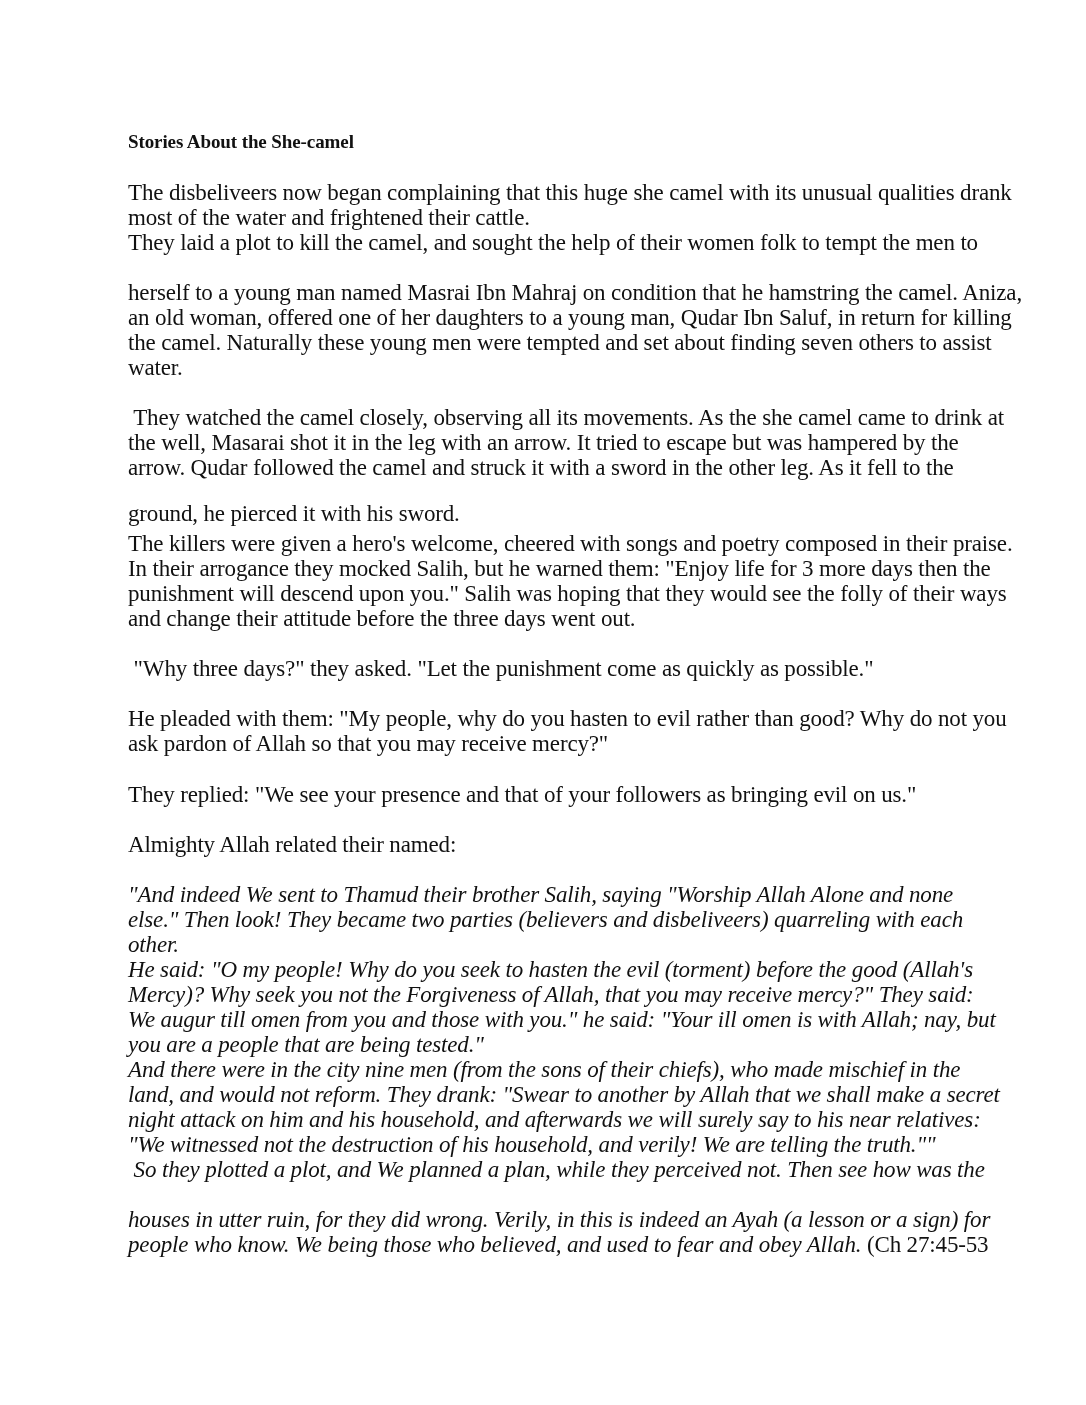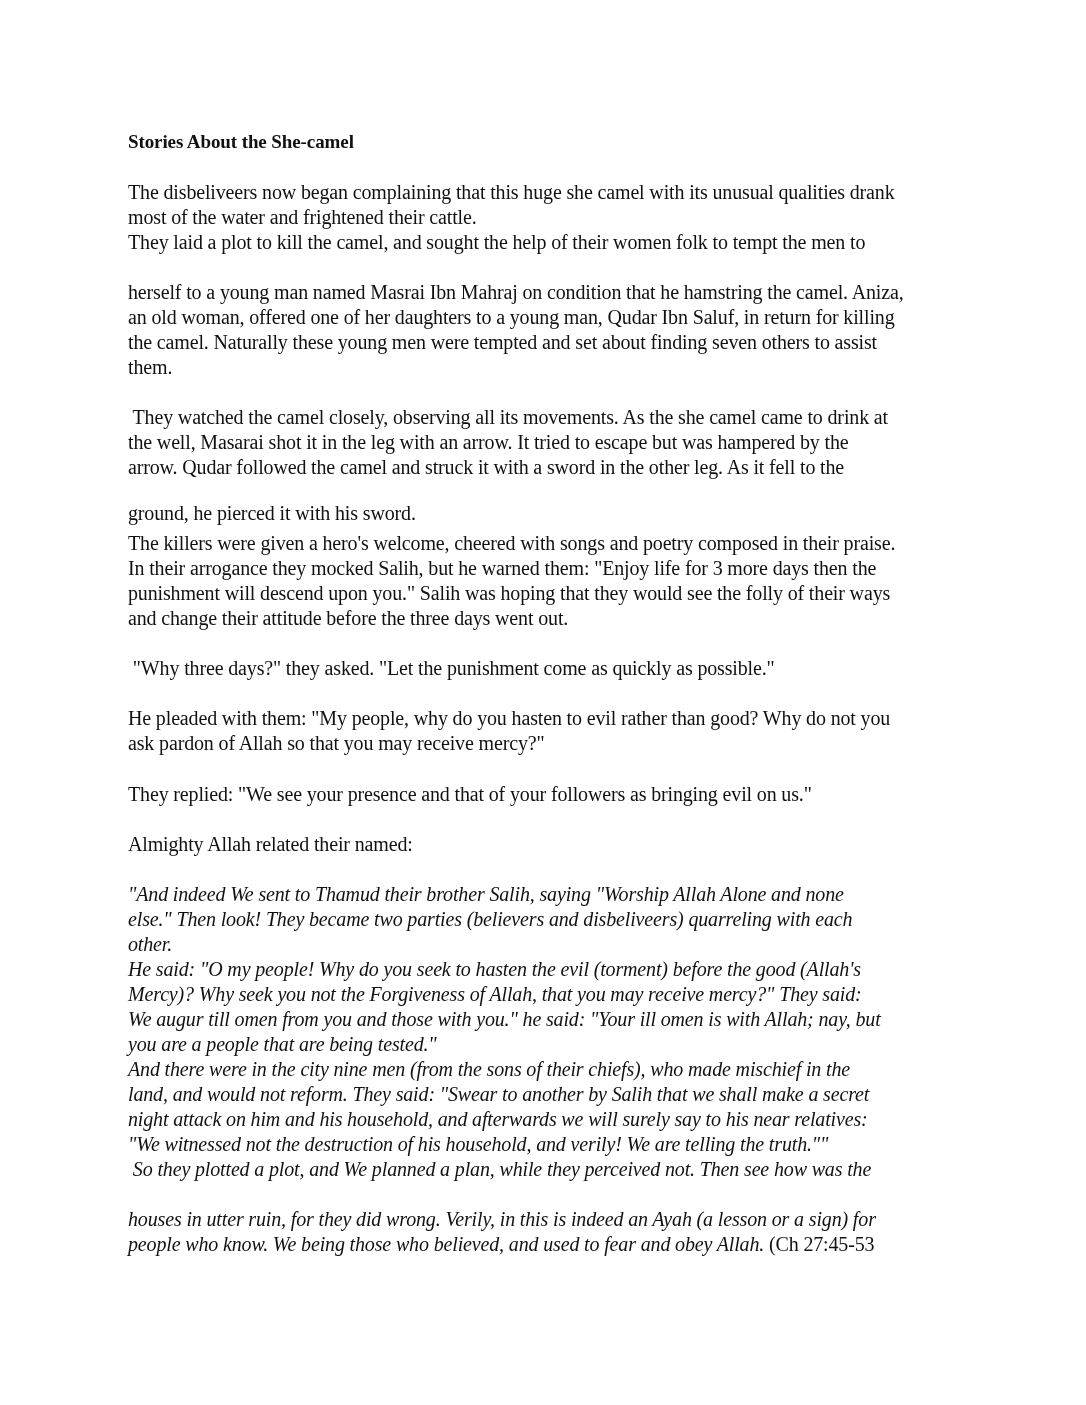--- a/index.html
+++ b/index.html
@@ -1,36 +1,36 @@
 <!DOCTYPE html>
 <html><head>
 <meta charset="utf-8">
 <style>
   html, body { margin: 0; padding: 0; background: #ffffff; }
   body { width: 1086px; height: 1405px; position: relative; overflow: hidden;
          font-family: "Liberation Serif", "DejaVu Serif", serif; color: #111111; }
   .page { position: absolute; left: 0; top: 0; width: 930px; height: 1405px; background: #ffffff; }
   .title { position: absolute; left: 128px; top: 131px; font-size: 19px; font-weight: bold; white-space: nowrap; letter-spacing: -0.1px; }
-  .line { position: absolute; left: 128px; font-size: 20px; white-space: nowrap; line-height: 25px; letter-spacing: -0.15px; }
+  .line { position: absolute; left: 128px; font-size: 23px; white-space: nowrap; line-height: 25px; letter-spacing: -0.15px; }
   .it { font-style: italic; }
   .up { font-style: normal; }
 </style>
 </head>
 <body>
 
 <div class="page">
   <div class="title">Stories About the She-camel</div>
 
   <div class="line" style="top:180px">The disbeliveers now began complaining that this huge she camel with its unusual qualities drank</div>
   <div class="line" style="top:205px">most of the water and frightened their cattle.</div>
   <div class="line" style="top:230px">They laid a plot to kill the camel, and sought the help of their women folk to tempt the men to</div>
   <div class="line" style="top:280px">herself to a young man named Masrai Ibn Mahraj on condition that he hamstring the camel. Aniza,</div>
   <div class="line" style="top:305px">an old woman, offered one of her daughters to a young man, Qudar Ibn Saluf, in return for killing</div>
   <div class="line" style="top:330px">the camel. Naturally these young men were tempted and set about finding seven others to assist</div>
-  <div class="line" style="top:355px">them.</div>
+  <div class="line" style="top:355px">water.</div>
 
   <div class="line" style="top:405px; white-space:pre"> They watched the camel closely, observing all its movements. As the she camel came to drink at</div>
   <div class="line" style="top:430px">the well, Masarai shot it in the leg with an arrow. It tried to escape but was hampered by the</div>
   <div class="line" style="top:455px">arrow. Qudar followed the camel and struck it with a sword in the other leg. As it fell to the</div>
   <div class="line" style="top:501px">ground, he pierced it with his sword.</div>
 
   <div class="line" style="top:531px">The killers were given a hero's welcome, cheered with songs and poetry composed in their praise.</div>
   <div class="line" style="top:556px">In their arrogance they mocked Salih, but he warned them: "Enjoy life for 3 more days then the</div>
   <div class="line" style="top:581px">punishment will descend upon you." Salih was hoping that they would see the folly of their ways</div>
   <div class="line" style="top:606px">and change their attitude before the three days went out.</div>
@@ -45,19 +45,19 @@
   <div class="line" style="top:832px">Almighty Allah related their named:</div>
 
   <div class="line it" style="top:882px">"And indeed We sent to Thamud their brother Salih, saying "Worship Allah Alone and none</div>
   <div class="line it" style="top:907px">else." Then look! They became two parties (believers and disbeliveers) quarreling with each</div>
   <div class="line it" style="top:932px">other.</div>
   <div class="line it" style="top:957px">He said: "O my people! Why do you seek to hasten the evil (torment) before the good (Allah's</div>
   <div class="line it" style="top:982px">Mercy)? Why seek you not the Forgiveness of Allah, that you may receive mercy?" They said:</div>
   <div class="line it" style="top:1007px">We augur till omen from you and those with you." he said: "Your ill omen is with Allah; nay, but</div>
   <div class="line it" style="top:1057px">And there were in the city nine men (from the sons of their chiefs), who made mischief in the</div>
   <div class="line it" style="top:1032px">you are a people that are being tested."</div>
-  <div class="line it" style="top:1082px">land, and would not reform. They said: "Swear to another by Salih that we shall make a secret</div>
+  <div class="line it" style="top:1082px">land, and would not reform. They drank: "Swear to another by Allah that we shall make a secret</div>
   <div class="line it" style="top:1107px">night attack on him and his household, and afterwards we will surely say to his near relatives:</div>
   <div class="line it" style="top:1132px">"We witnessed not the destruction of his household, and verily! We are telling the truth.""</div>
   <div class="line it" style="top:1157px; white-space:pre"> So they plotted a plot, and We planned a plan, while they perceived not. Then see how was the</div>
   <div class="line it" style="top:1207px">houses in utter ruin, for they did wrong. Verily, in this is indeed an Ayah (a lesson or a sign) for</div>
   <div class="line it" style="top:1232px"><span>people who know. We being those who believed, and used to fear and obey Allah.</span><span class="up" style="white-space:pre"> (Ch 27:45-53</span></div>
 </div>
 
 </body></html>

